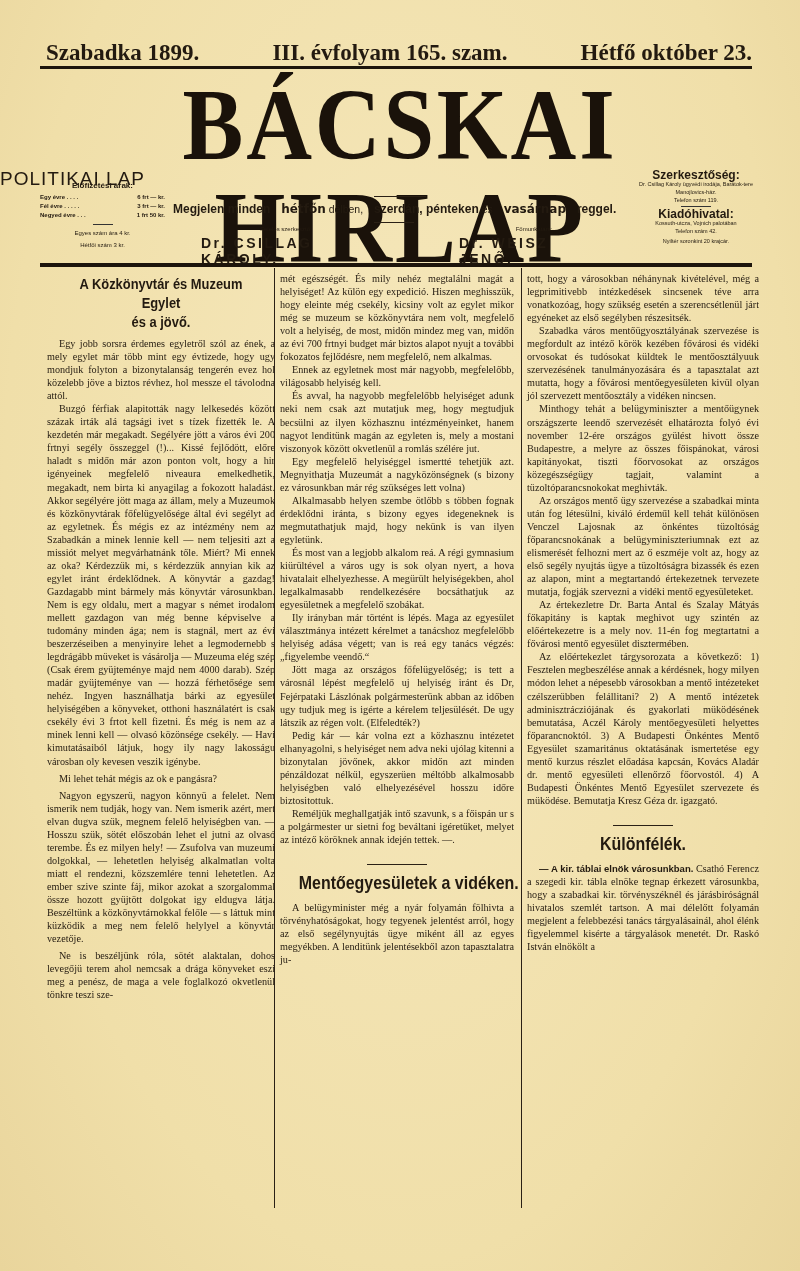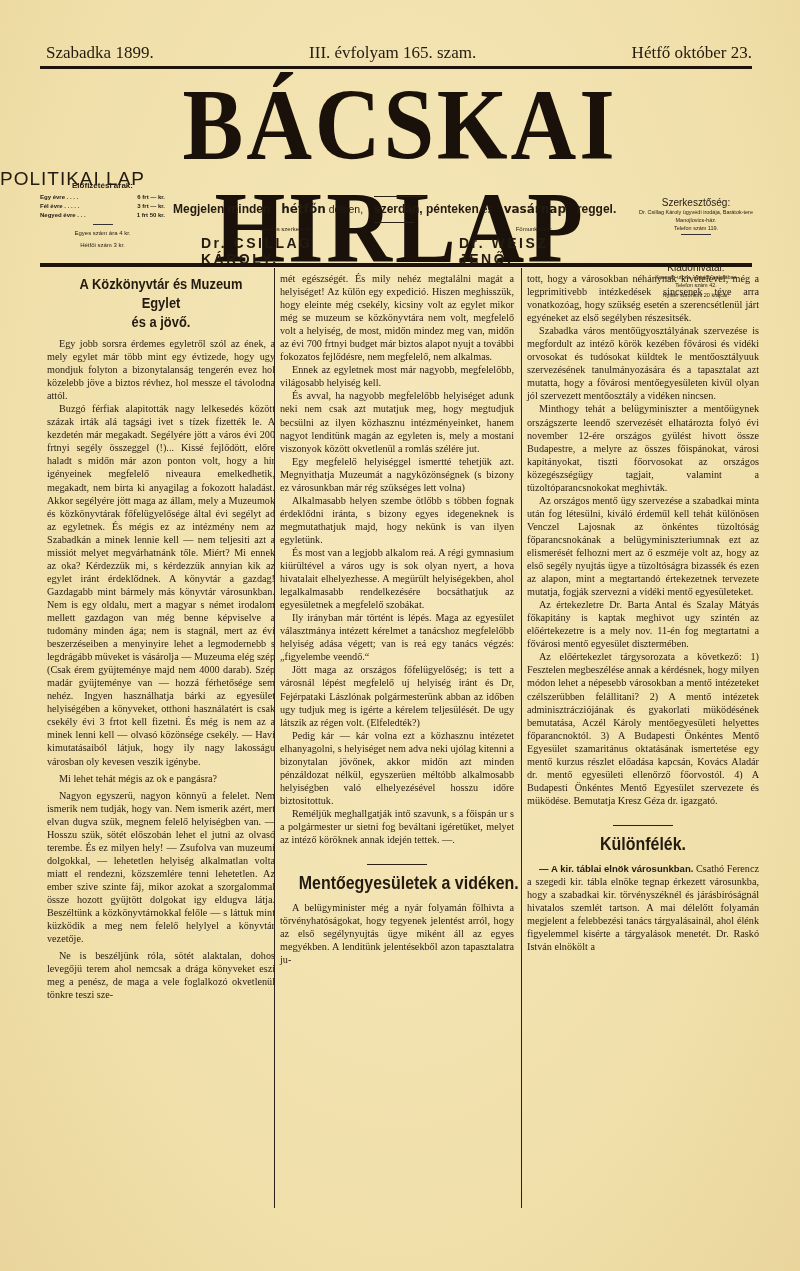--- a/index.html
+++ b/index.html
@@ -6,41 +6,41 @@
   body {
     width:800px; height:1271px; overflow:hidden;
     background:#f3e3b0;
     font-family:"Liberation Serif", serif;
     color:#231a10;
     position:relative;
   }
   .page { position:absolute; left:0; top:0; width:800px; height:1271px;
     background: radial-gradient(ellipse at 50% 40%, #f6e8bd 0%, #f0dfa9 70%, #e9d59c 100%); }
   .topline { position:absolute; left:46px; top:42px; width:706px; display:flex; justify-content:space-between;
-    font-size:17px; line-height:22px; }
+    font-size:23px; line-height:22px;font-weight:bold; }
   .topline span { display:block; }
   .rule-thick { position:absolute; left:40px; width:712px; height:3px; background:#1d150c; }
   .masthead { position:absolute; left:44px; top:74px; width:712px; text-align:center;
     font-family:"Liberation Serif", serif; font-weight:900; font-size:98px; line-height:100px;
     letter-spacing:3px; transform:scaleX(0.93) scaleY(1.03); transform-origin:center top; color:#1a120a; }
   .subtitle { position:absolute; left:0; width:671px; top:168px; text-align:left; font-family:"Liberation Sans", sans-serif;
     font-size:19px; letter-spacing:1px; }
   .prices { position:absolute; left:40px; top:181px; width:125px; font-family:"Liberation Sans", sans-serif; font-size:6px; line-height:9px; }
   .prices .ttl { text-align:center; font-weight:bold; font-size:8px; margin-bottom:3px; }
   .prices .row { display:flex; justify-content:space-between; font-weight:bold; }
   .prices .sep { width:20px; height:1px; background:#333; margin:4px auto; }
   .prices .c { text-align:center; font-size:6px; }
   .appear { position:absolute; left:165px; top:202px; width:440px; font-family:"Liberation Sans", sans-serif; font-size:10.5px; white-space:nowrap; }
   .appear b { font-size:12px;padding-left:8px; }
   .minirule { position:absolute; height:1px; background:#2a2015; width:52px; }
   .editors { position:absolute; top:226px; font-family:"Liberation Sans", sans-serif;margin-left:11px; }
   .editors .lbl { font-size:6px; text-align:center; }
   .editors .nm { font-size:14px; font-weight:bold; letter-spacing:2.5px; margin-top:3px; }
   .office { position:absolute; left:626px; top:170px; width:140px; text-align:center; font-family:"Liberation Sans", sans-serif; font-size:5.5px; line-height:8px; }
-  .office .h { font-weight:normal; font-size:10px; line-height:10px;margin-top:28px; }
+  .office .h { font-weight:bold; font-size:12px; line-height:10px; }
   .col { position:absolute; top:272px; font-size:10.2px; line-height:13.05px; text-align:justify; hyphens:manual; }
   .col p { margin:0; text-indent:12px; }
   .col p.gap { margin-top:4px; }
   .vline { position:absolute; top:268px; width:1px; height:940px; background:#2a2015; }
   .h-art { text-align:center; font-family:"Liberation Sans", sans-serif; font-weight:bold; font-size:15px; line-height:19px; margin:2px 0 6px; transform:scaleX(0.86); }
   .h-big { text-align:center; font-family:"Liberation Sans", sans-serif; font-weight:bold; font-size:19px; line-height:24px; margin:6px 0 6px; transform:scaleX(0.84); white-space:nowrap; }
   .sdiv { width:60px; height:1px; background:#2a2015; margin:8px auto 4px; }
   .lead b { font-family:"Liberation Sans", sans-serif; font-size:9.5px; }
 </style>
 </head>

